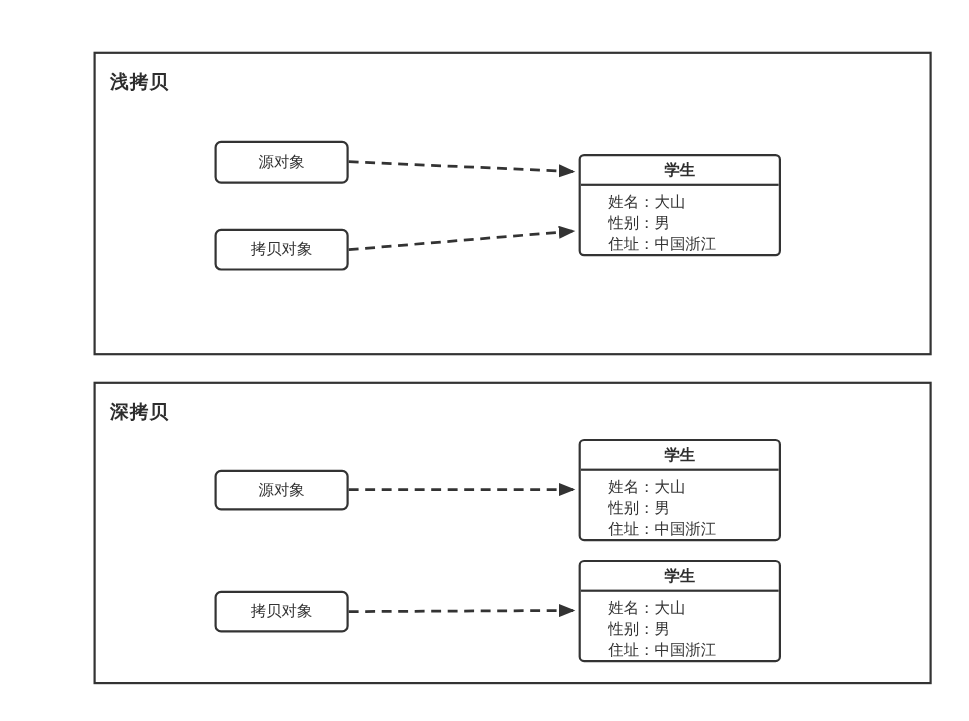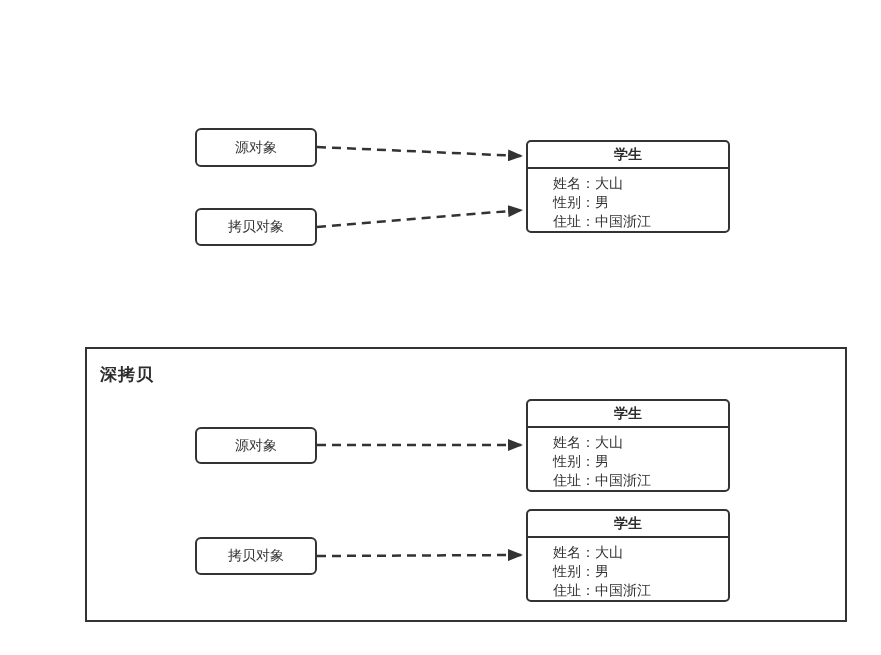--- a/index.html
+++ b/index.html
@@ -36,21 +36,21 @@
     border-radius: 6px;
     background: #ffffff;
     display: flex;
     align-items: center;
     justify-content: center;
     font-size: 14px;
     color: #333333;
   }
   .student {
     position: absolute;
-    width: 204px;
+    width: 184px;
     height: 93px;
     border: 2px solid #333333;
     border-radius: 5px;
     background: #ffffff;
     overflow: hidden;
   }
   .student-header {
     height: 27px;
     border-bottom: 2px solid #333333;
     display: flex;
@@ -72,20 +72,23 @@
     left: 0; top: 0;
     width: 881px; height: 655px;
     pointer-events: none;
   }
 </style>
 </head>
 <body>
 
 <div class="page">
 
+  <div class="panel" style="left:85px; top:47px; width:762px; height:276px;">
+    <div class="panel-title">浅拷贝</div>
+  </div>
 
   <div class="node" style="left:195px; top:128px; height:39px;">
     <span>源对象</span>
   </div>
 
   <div class="node" style="left:195px; top:208px; height:38px;">
     <span>拷贝对象</span>
   </div>
 
   <div class="student" style="left:526px; top:140px;">

